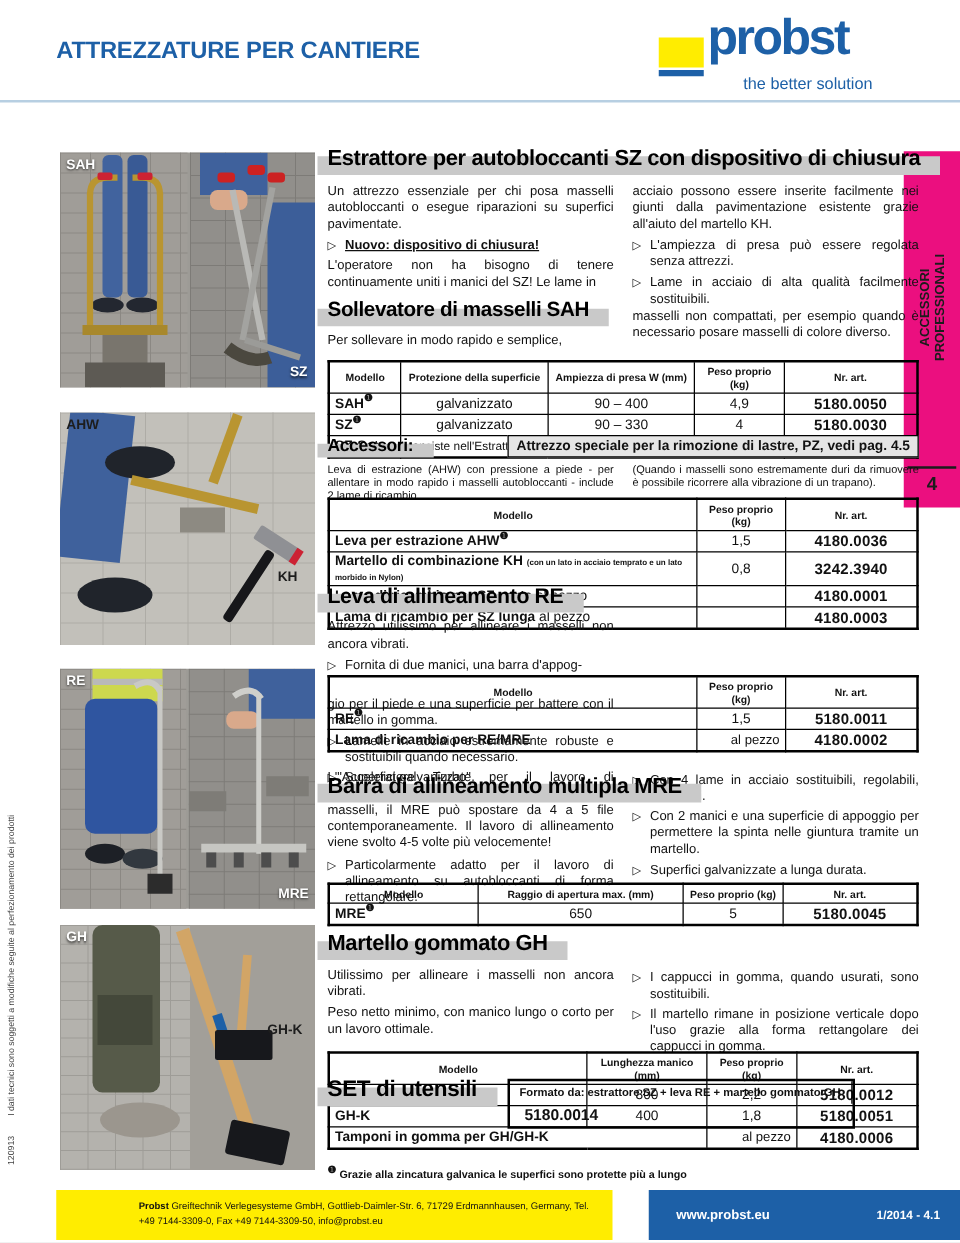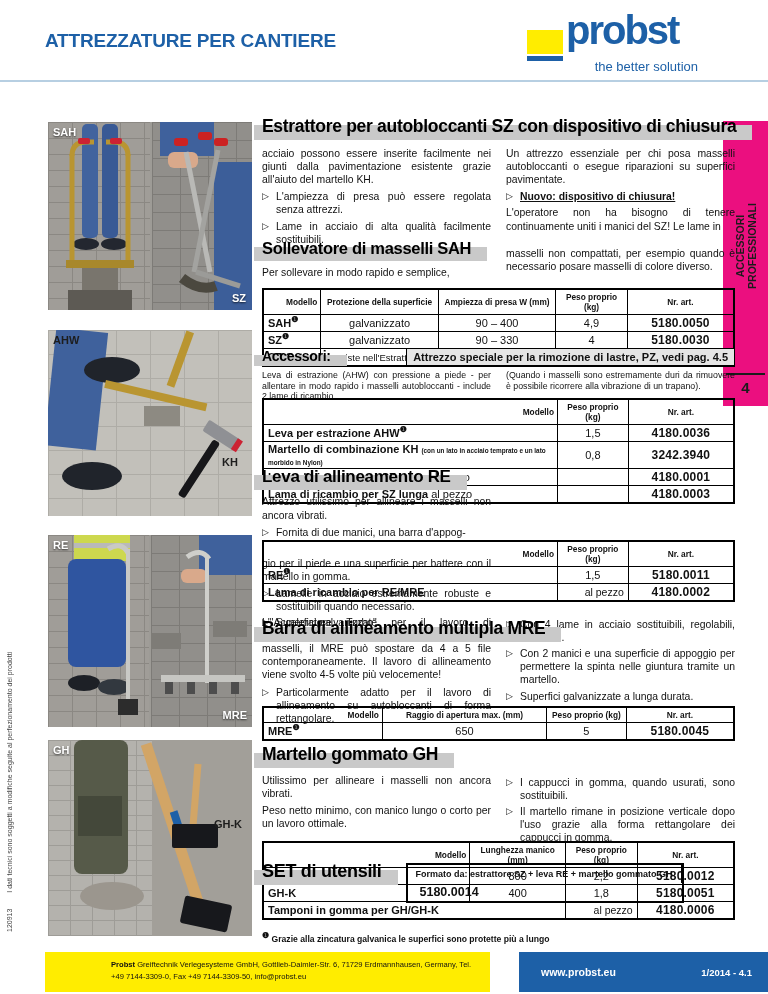--- a/index.html
+++ b/index.html
@@ -52,21 +52,21 @@
   .col p{margin:0 0 4px 0;}
   .b{display:flex;margin:2px 0 3px 0;}
   .arrow{flex:0 0 14px;font-size:9px;line-height:1.4;}
   .arrow::before{content:"\25B7";}
   .bu{font-weight:bold;text-decoration:underline;}
   .fn{font-size:8px;vertical-align:super;line-height:0;}
   .fn::before{content:"\2776";}
   
   table.t{border-collapse:collapse;border:2px solid #000;table-layout:fixed;}
   .t th{border:1px solid #000;font-size:8.3px;font-weight:bold;padding:2px 3px;text-align:center;}
-  .t th.left{text-align:right;}
+  .t th.left{text-align:center;}
   .t td{border:1px solid #000;font-size:11px;padding:1px 4px;height:13px;vertical-align:middle;}
   .t td.m{font-weight:bold;text-align:left;}
   .t td.c{text-align:center;}
   .t td.art{font-weight:bold;font-size:12px;text-align:center;letter-spacing:0.2px;}
   .t td.spanr{font-size:9.5px;text-align:left;}
   .t .sub{font-size:6.4px;font-weight:bold;}
   .t .reg{font-weight:normal;}
   .t td.alp{text-align:right;font-weight:normal;font-size:10.5px;}
   
   .acc-row{display:flex;align-items:flex-start;}
@@ -212,37 +212,37 @@
     </svg>
     <div class="ph-label" style="left:5px;top:4px;">GH</div>
     <div class="ph-label dark" style="right:10px;top:78px;">GH-K</div>
   </div>
 
   <div class="content" style="top:116px;">
     <span class="sec-title">Estrattore per autobloccanti SZ con dispositivo di chiusura</span>
   </div>
   <div class="content cols" style="top:147px;">
     <div class="col">
+      <p>Un attrezzo essenziale per chi posa masselli autobloccanti o esegue riparazioni su superfici pavimentate.</p>
+      <div class="b">
+          <span class="arrow"></span>
+        <span class="bu">Nuovo: dispositivo di chiusura!</span>
+        </div>
+      <p>L'operatore non ha bisogno di tenere continuamente uniti i manici del SZ! Le lame in</p>
+    </div>
+    <div class="col">
       <p>acciaio possono essere inserite facilmente nei giunti dalla pavimentazione esistente grazie all'aiuto del martello KH.</p>
       <div class="b">
           <span class="arrow"></span>
         <span>L'ampiezza di presa può essere regolata senza attrezzi.</span>
         </div>
       <div class="b">
           <span class="arrow"></span>
         <span>Lame in acciaio di alta qualità facilmente sostituibili.</span>
         </div>
-    </div>
-    <div class="col">
-      <p>Un attrezzo essenziale per chi posa masselli autobloccanti o esegue riparazioni su superfici pavimentate.</p>
-      <div class="b">
-          <span class="arrow"></span>
-        <span class="bu">Nuovo: dispositivo di chiusura!</span>
-        </div>
-      <p>L'operatore non ha bisogno di tenere continuamente uniti i manici del SZ! Le lame in</p>
     </div>
   </div>
 
   <div class="content cols" style="top:238px;">
     <div class="col">
       <span class="sec-title" style="font-size:16.5px;">Sollevatore di masselli SAH</span>
       <p style="margin-top:7px;">Per sollevare in modo rapido e semplice,</p>
     </div>
     <div class="col" style="padding-top:9px;">
       <p>masselli non compattati, per esempio quando è necessario posare masselli di colore diverso.</p>

